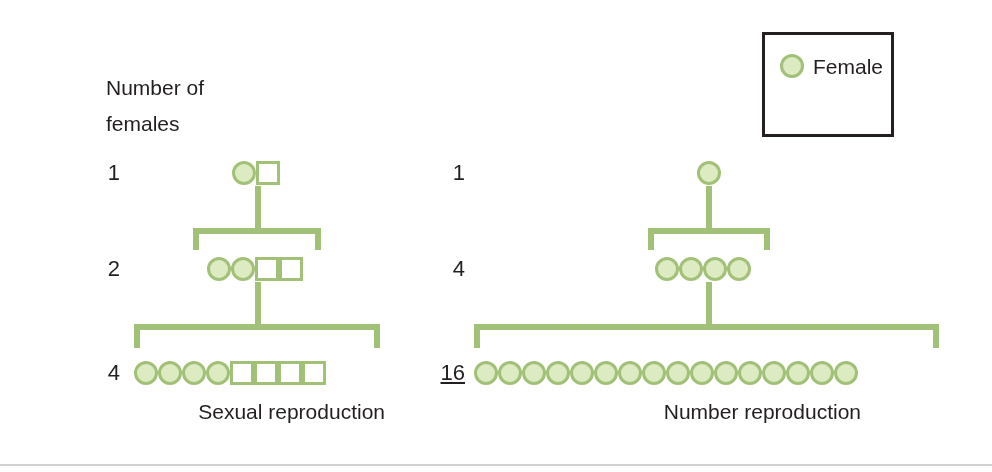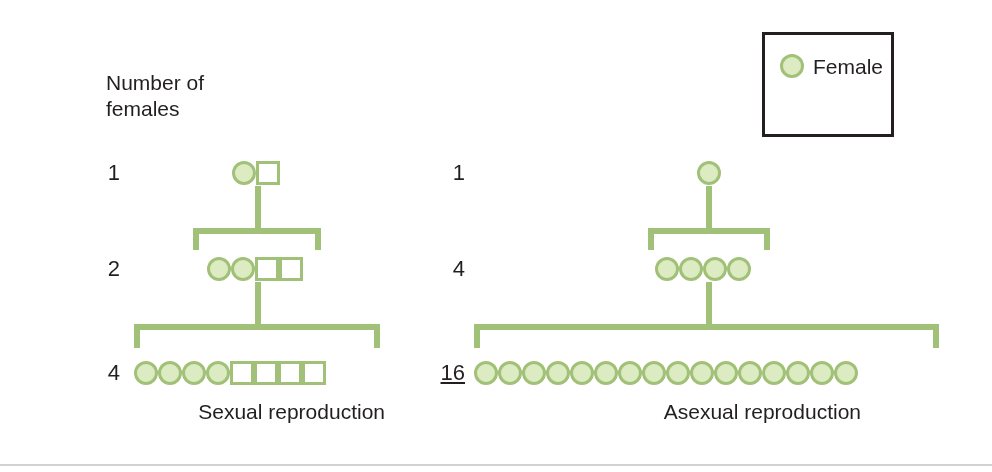--- a/index.html
+++ b/index.html
@@ -29,21 +29,21 @@
     background: #d2d2d2;
   }
 
   
   .axis-title {
     position: absolute;
     left: 106px;
     top: 70px;
     width: 170px;
     font-size: 21px;
-    line-height: 26px;
+    line-height: 36px;
     color: #231f20;
     white-space: pre-line;
   }
   .row-num {
     position: absolute;
     font-size: 22px;
     line-height: 22px;
     color: #231f20;
     text-align: right;
   }
@@ -215,16 +215,16 @@
       <span class="glyph-female"></span>
       <span class="glyph-female"></span>
       <span class="glyph-female"></span>
       <span class="glyph-female"></span>
       <span class="glyph-female"></span>
       <span class="glyph-female"></span>
       <span class="glyph-female"></span>
       <span class="glyph-female"></span>
     </div>
 
-  <div class="panel-caption" style="left:581px; top:400px; width:280px;">Asexual reproduction</div>
+  <div class="panel-caption" style="left:581px; top:400px; width:280px;">Number reproduction</div>
 
   <div class="bottom-rule"></div>
 </div>
 
 </body></html>

